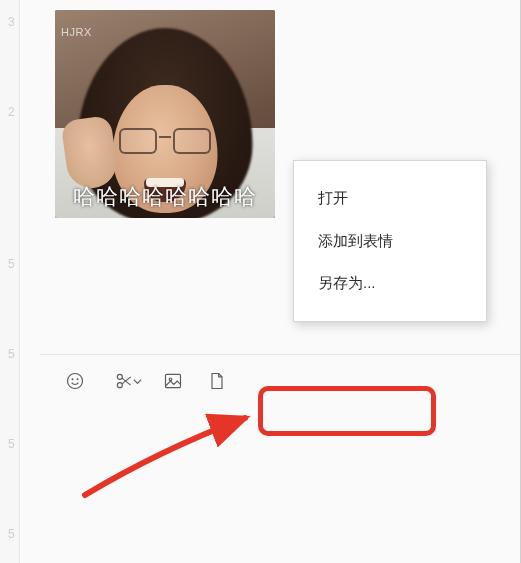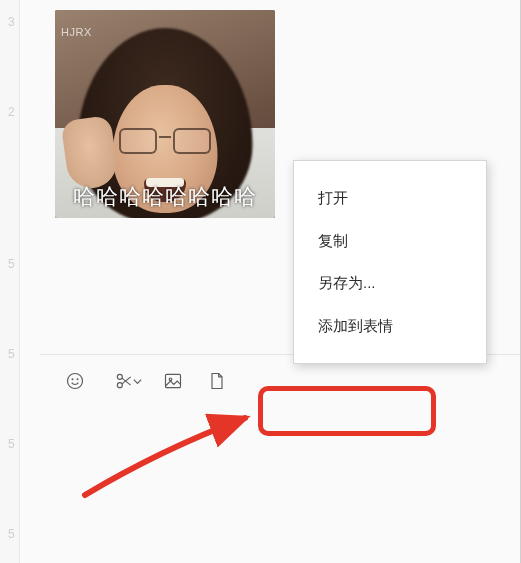--- a/index.html
+++ b/index.html
@@ -289,23 +289,22 @@
       <svg viewBox="0 0 24 24" width="20" height="20">
           <path d="M6 3 L14 3 L18 7 L18 21 L6 21 Z"></path>
           <path d="M14 3 L14 7 L18 7"></path>
         </svg>
     </div>
   </div>
 </div>
 
 <div class="context-menu">
   <div class="menu-item">打开</div>
-  <div class="menu-item">复制</div>
+  <div class="menu-item">添加到表情</div>
   <div class="menu-item">另存为...</div>
-  <div class="menu-item">添加到表情</div>
 </div>
 
 <div class="highlight-box"></div>
 
 <svg class="arrow-svg" width="200" height="120">
   <defs>
     <marker id="ah" markerWidth="8" markerHeight="8" refX="6" refY="3" orient="auto">
       <path d="M0,0 L7,3 L0,6 Z" fill="#e53528"></path>
     </marker>
   </defs>

